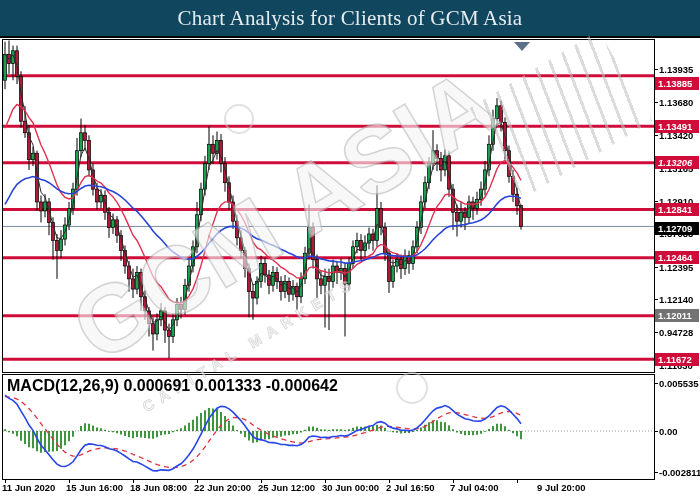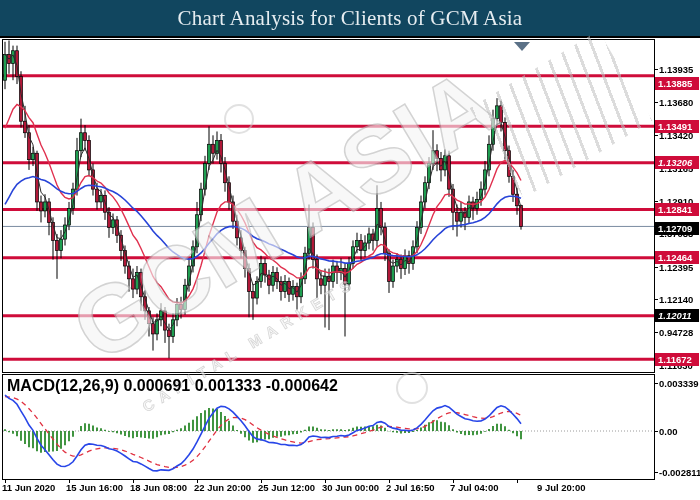--- a/index.html
+++ b/index.html
@@ -495,25 +495,25 @@
       <div class="tick-label" style="top: 294.334px;">1.12140</div>
       <div class="tick-dash" style="top: 332.009px;"></div>
       <div class="tick-label" style="top: 327.009px;">0.94728</div>
       <div class="tick-dash" style="top: 364.685px;"></div>
       <div class="tick-label" style="top: 359.685px;">1.11630</div>
       <div class="badge" style="top: 69.2304px; background: rgb(207, 12, 58); margin-top: 8px;">1.13885</div>
       <div class="badge" style="top: 119.717px; background: rgb(207, 12, 58);">1.13491</div>
       <div class="badge" style="top: 156.237px; background: rgb(207, 12, 58); font-style: italic;">1.13206</div>
       <div class="badge" style="top: 203.008px; background: rgb(207, 12, 58);">1.12841</div>
       <div class="badge" style="top: 251.317px; background: rgb(207, 12, 58);">1.12464</div>
-      <div class="badge" style="top: 309.364px; background: #000000; font-style: italic;">1.12011</div>
+      <div class="badge" style="top: 309.364px; background: #737373;">1.12011</div>
       <div class="badge" style="top: 352.803px; background: rgb(207, 12, 58);">1.11672</div>
       <div class="badge" style="top: 222px; background: rgb(0, 0, 0);">1.12709</div>
       <div class="tick-dash" style="top: 382.609px;"></div>
-      <div class="tick-label" style="top: 377.609px;">0.003339</div>
+      <div class="tick-label" style="top: 377.609px;">0.005535</div>
       <div class="tick-dash" style="top: 431px;"></div>
       <div class="tick-label" style="top: 426px;">0.00</div>
       <div class="tick-dash" style="top: 471.739px;"></div>
       <div class="tick-label" style="top: 466.739px;">-0.002811</div>
       <div class="time-dash" style="left: 5px;"></div>
       <div class="time-label" style="left: 2px;">11 Jun 2020</div>
       <div class="time-dash" style="left: 69px;"></div>
       <div class="time-label" style="left: 66px;">15 Jun 16:00</div>
       <div class="time-dash" style="left: 133px;"></div>
       <div class="time-label" style="left: 130px;">18 Jun 08:00</div>

